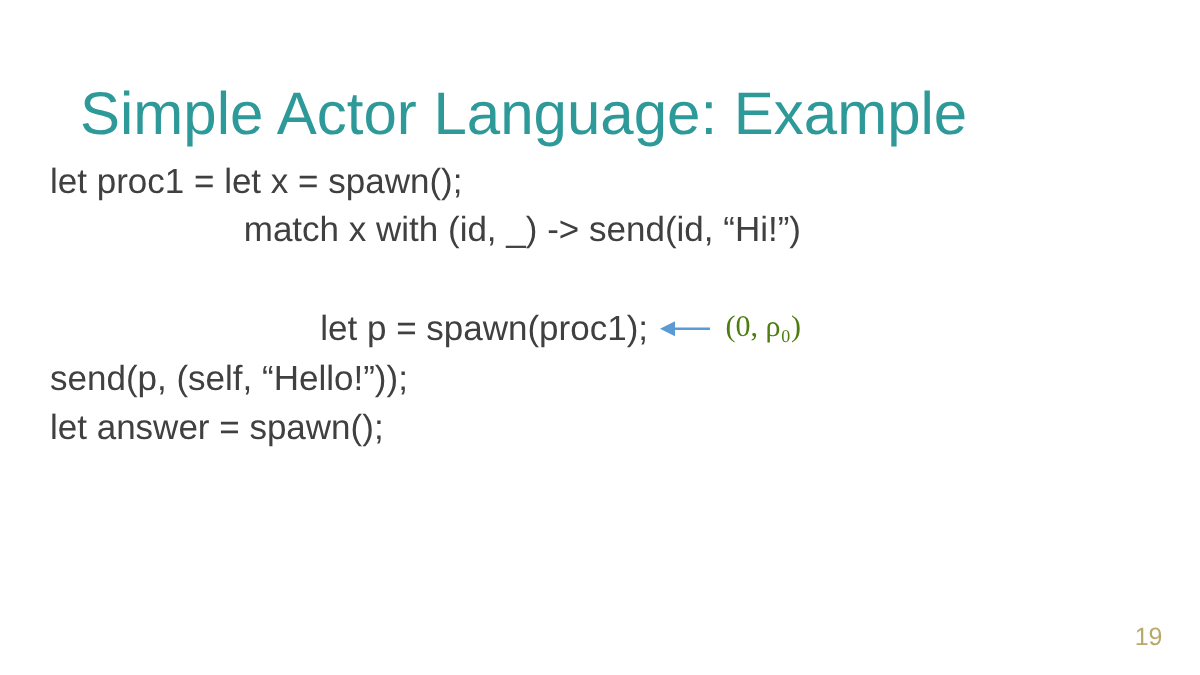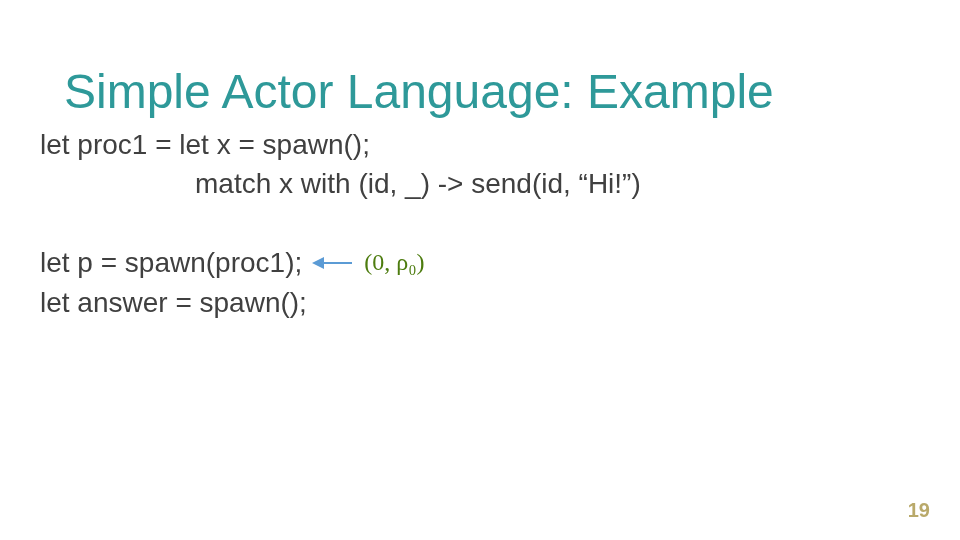--- a/index.html
+++ b/index.html
@@ -28,38 +28,38 @@
     left: 40px;
     top: 125px;
     font-size: 28px;
     line-height: 1.4;
     font-weight: 300;
     color: #404040;
   }
   .block { margin-bottom: 40px; }
   .line { white-space: nowrap; }
   .indent { display: inline-block; width: 155px; }
-  .sp-row { display: flex; align-items: center; gap: 10px; }
+  .sp-row { display: flex; align-items: center; gap: 10px; justify-content: flex-end; }
   .arrow {
     display: inline-flex;
     align-items: center;
   }
   .arrow svg { display: block; }
   .annot {
     font-family: "Cambria Math", "STIX", "Times New Roman", serif;
     font-size: 24px;
     color: #4d7c0f;
   }
   .pagenum {
     position: absolute;
     right: 30px;
     bottom: 18px;
     font-size: 20px;
     color: #b9a96a;
-    font-weight: 700;
+    font-weight: 400;
   }
 </style>
 </head>
 <body>
 
 <div class="title">Simple Actor Language: Example</div>
 
 <div class="body">
 
   <div class="block">
@@ -73,18 +73,19 @@
     <div class="sp-row">
       <span class="line">let p = spawn(proc1);</span>
       <span class="arrow">
         <svg width="42" height="20" viewBox="0 0 42 20">
           <line x1="40" y1="10" x2="8" y2="10" stroke="#5b9bd5" stroke-width="2"></line>
           <polygon points="0,10 12,4 12,16" fill="#5b9bd5"></polygon>
         </svg>
       </span>
       <span class="annot">(0, ρ₀)</span>
     </div>
+    <div class="line">send(p, (self, “Hello!”));</div>
     <div class="line">let answer = spawn();</div>
   </div>
 
 </div>
 
 <div class="pagenum">19</div>
 
 </body></html>

